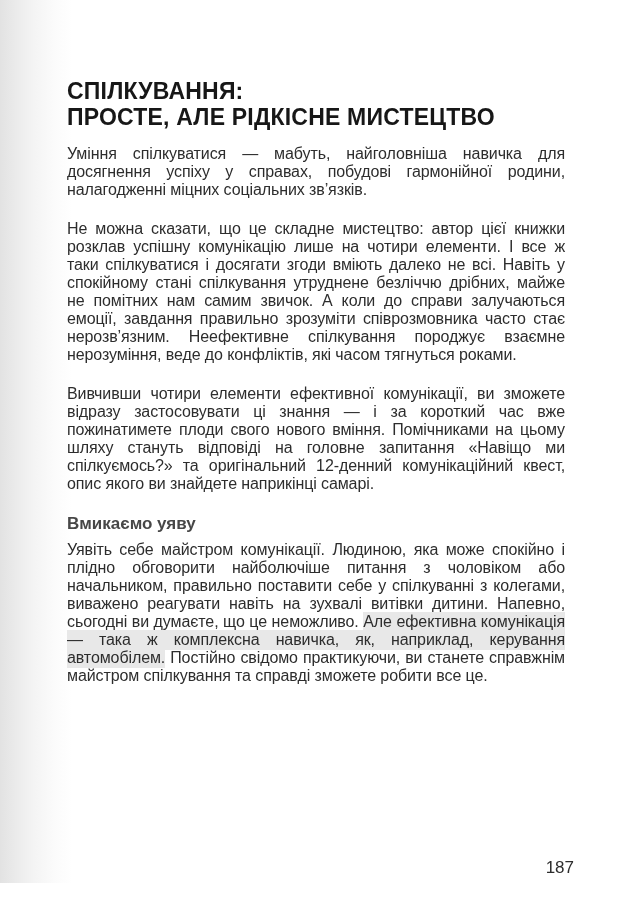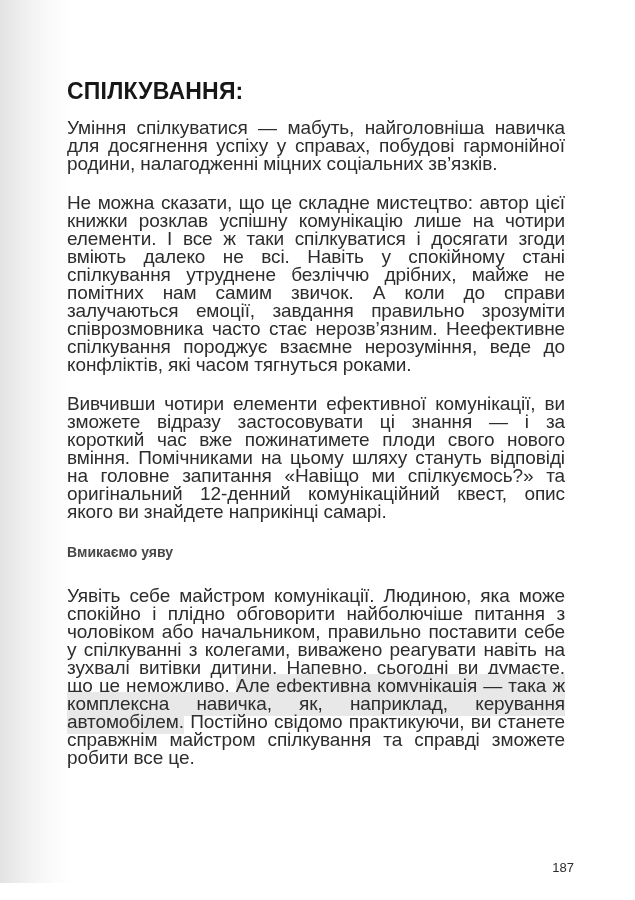--- a/index.html
+++ b/index.html
@@ -38,66 +38,67 @@
   h1.chapter-title {
     margin: 0 0 15px 0;
     font-size: 23px;
     line-height: 26px;
     font-weight: bold;
     letter-spacing: 0.2px;
     color: var(--title-text, #171717);
   }
   .bodytext p {
     margin: 0 12px 21px 0;
-    font-size: 19px;
+    font-size: 16px;
     line-height: 18px;
     text-align: justify;
     letter-spacing: -0.1px;
     color: var(--body-text, #2d2d2d);
     hyphens: auto;
   }
   h2.section-heading {
     margin: 26px 0 0 0;
     font-size: 22px;
     line-height: 26px;
     font-weight: bold;
     letter-spacing: 0.2px;
     color: var(--title-text, #171717);
   }
   h3.subsection-heading {
-    margin: 16px 0 25px 0;
-    font-size: 14px;
+    margin: 16px 0 7px 0;
+    font-size: 17px;
     line-height: 20px;
     font-weight: bold;
     color: var(--subheading-text, #474747);
   }
   .hl {
     background: var(--highlight-bg, #e8e8e8);
     padding: 1px 0 2px 0;
     box-decoration-break: clone;
     -webkit-box-decoration-break: clone;
   }
   .page-number {
     position: absolute;
     right: 61px;
     top: 858px;
-    font-size: 13px;
+    font-size: 17px;
     line-height: 20px;
     color: var(--body-text, #222222);
   }
 </style>
 </head>
 <body>
 
 <div class="page">
   <div class="edge-shadow"></div>
 
   <div class="content">
     <h1 class="chapter-title">
       <span>СПІЛКУВАННЯ:</span><br>
+      <span>ПРОСТЕ, АЛЕ РІДКІСНЕ МИСТЕЦТВО</span>
     </h1>
 
     <div class="bodytext">
         <p><span>Уміння спілкуватися — мабуть, найголовніша навичка для досягнення успіху у справах, побудові гармонійної родини, налагодженні міцних соціальних зв’язків.</span></p>
         <p><span>Не можна сказати, що це складне мистецтво: автор цієї книжки розклав успішну комунікацію лише на чотири елементи. І все ж таки спілкуватися і досягати згоди вміють далеко не всі. Навіть у спокійному стані спілкування утруднене безліччю дрібних, майже не помітних нам самим звичок. А коли до справи залучаються емоції, завдання правильно зрозуміти співрозмовника часто стає нерозв’язним. Неефективне спілкування породжує взаємне нерозуміння, веде до конфліктів, які часом тягнуться роками.</span></p>
         <p><span>Вивчивши чотири елементи ефективної комунікації, ви зможете відразу застосовувати ці знання — і за короткий час вже пожинатимете плоди свого нового вміння. Помічниками на цьому шляху стануть відповіді на головне запитання «Навіщо ми спілкуємось?» та оригінальний 12-денний комунікаційний квест, опис якого ви знайдете наприкінці самарі.</span></p>
       </div>
 
     <h3 class="subsection-heading">Вмикаємо уяву</h3>
 

